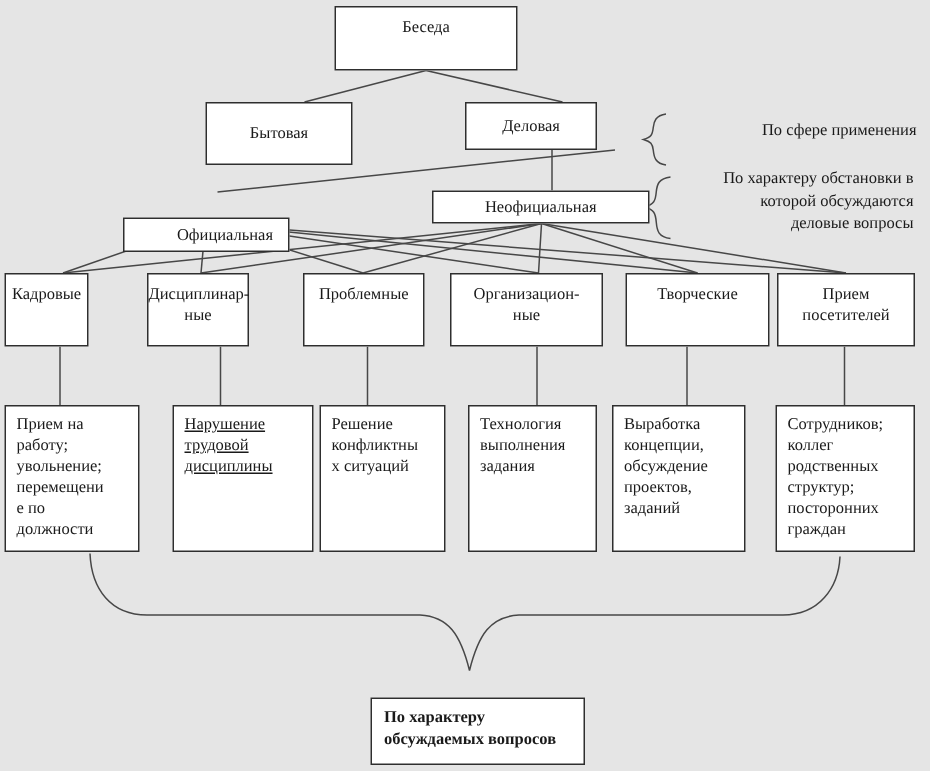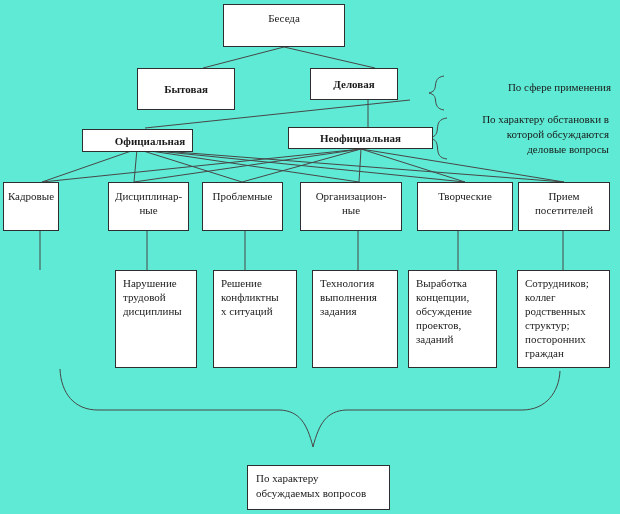--- a/index.html
+++ b/index.html
@@ -1,47 +1,47 @@
 <!DOCTYPE html>
 <html><head>
 <meta charset="utf-8">
 <style>
   html,body{margin:0;padding:0;background:#ffffff;}
   .canvas{
-    position:relative;width:620px;height:514px;background:#5eead4;
+    position:relative;width:620px;height:514px;background:#e5e5e5;
     font-family:"Liberation Serif","DejaVu Serif",serif;color:#1a1a1a;
     overflow:hidden;
   }
   .wires{position:absolute;left:0;top:0;z-index:0;}
   .box{
     position:absolute;z-index:1;background:#ffffff;
     border:1px solid #2e2e2e;box-sizing:border-box;
     font-size:11px;line-height:14px;white-space:pre-line;
   }
-  .vcenter{display:flex;align-items:center;justify-content:center;text-align:center;font-weight:bold;}
+  .vcenter{display:flex;align-items:center;justify-content:center;text-align:center;}
   .node-root{left:223px;top:4px;width:122px;height:43px;text-align:center;padding-top:6px;}
   .node-everyday{left:137px;top:68px;width:98px;height:42px;}
   .node-business{left:310px;top:68px;width:88px;height:32px;}
-  .node-official{left:82px;top:129px;width:111px;height:23px;padding-left:25px;}
+  .node-official{left:82px;top:145px;width:111px;height:23px;padding-left:25px;}
   .node-informal{left:288px;top:127px;width:145px;height:22px;}
   .tbox{top:182px;height:49px;text-align:center;padding-top:6px;}
   .t1{left:3px;width:56px;}
-  .t2{left:108px;width:81px;}
+  .t2{left:98px;width:68px;}
   .t3{left:202px;width:81px;}
   .t4{left:300px;width:102px;}
   .t5{left:417px;width:96px;}
   .t6{left:518px;width:92px;}
   .dbox{top:270px;height:98px;text-align:left;padding:5px 6px 4px 7px;overflow-wrap:break-word;}
   .d1{left:3px;width:90px;}
-  .d2{left:115px;width:82px;}
+  .d2{left:115px;width:94px;text-decoration:underline;}
   .d3{left:213px;width:84px;}
   .d4{left:312px;width:86px;}
   .d5{left:408px;width:89px;}
   .d6{left:517px;width:93px;}
-  .bottom-label{left:247px;top:465px;width:143px;height:45px;padding:5px 6px 16px 8px;line-height:15px;}
+  .bottom-label{left:247px;top:465px;width:143px;height:45px;padding:5px 6px 16px 8px;line-height:15px;font-weight:bold;}
   .ann{
     position:absolute;z-index:1;font-size:11px;line-height:15px;
     white-space:pre-line;color:#1a1a1a;text-align:right;
   }
   .ann-scope{left:461px;top:80px;width:150px;}
   .ann-situation{left:459px;top:112px;width:150px;}
 </style>
 </head>
 <body>
 
@@ -92,20 +92,26 @@
   <div class="box tbox t1">Кадровые</div>
   <div class="box tbox t2">Дисциплинар-
 ные</div>
   <div class="box tbox t3">Проблемные</div>
   <div class="box tbox t4">Организацион-
 ные</div>
   <div class="box tbox t5">Творческие</div>
   <div class="box tbox t6">Прием
 посетителей</div>
 
+  <div class="box dbox d1">Прием на
+работу;
+увольнение;
+перемещени
+е по
+должности</div>
   <div class="box dbox d2">Нарушение
 трудовой
 дисциплины</div>
   <div class="box dbox d3">Решение
 конфликтны
 х ситуаций</div>
   <div class="box dbox d4">Технология
 выполнения
 задания</div>
   <div class="box dbox d5">Выработка

